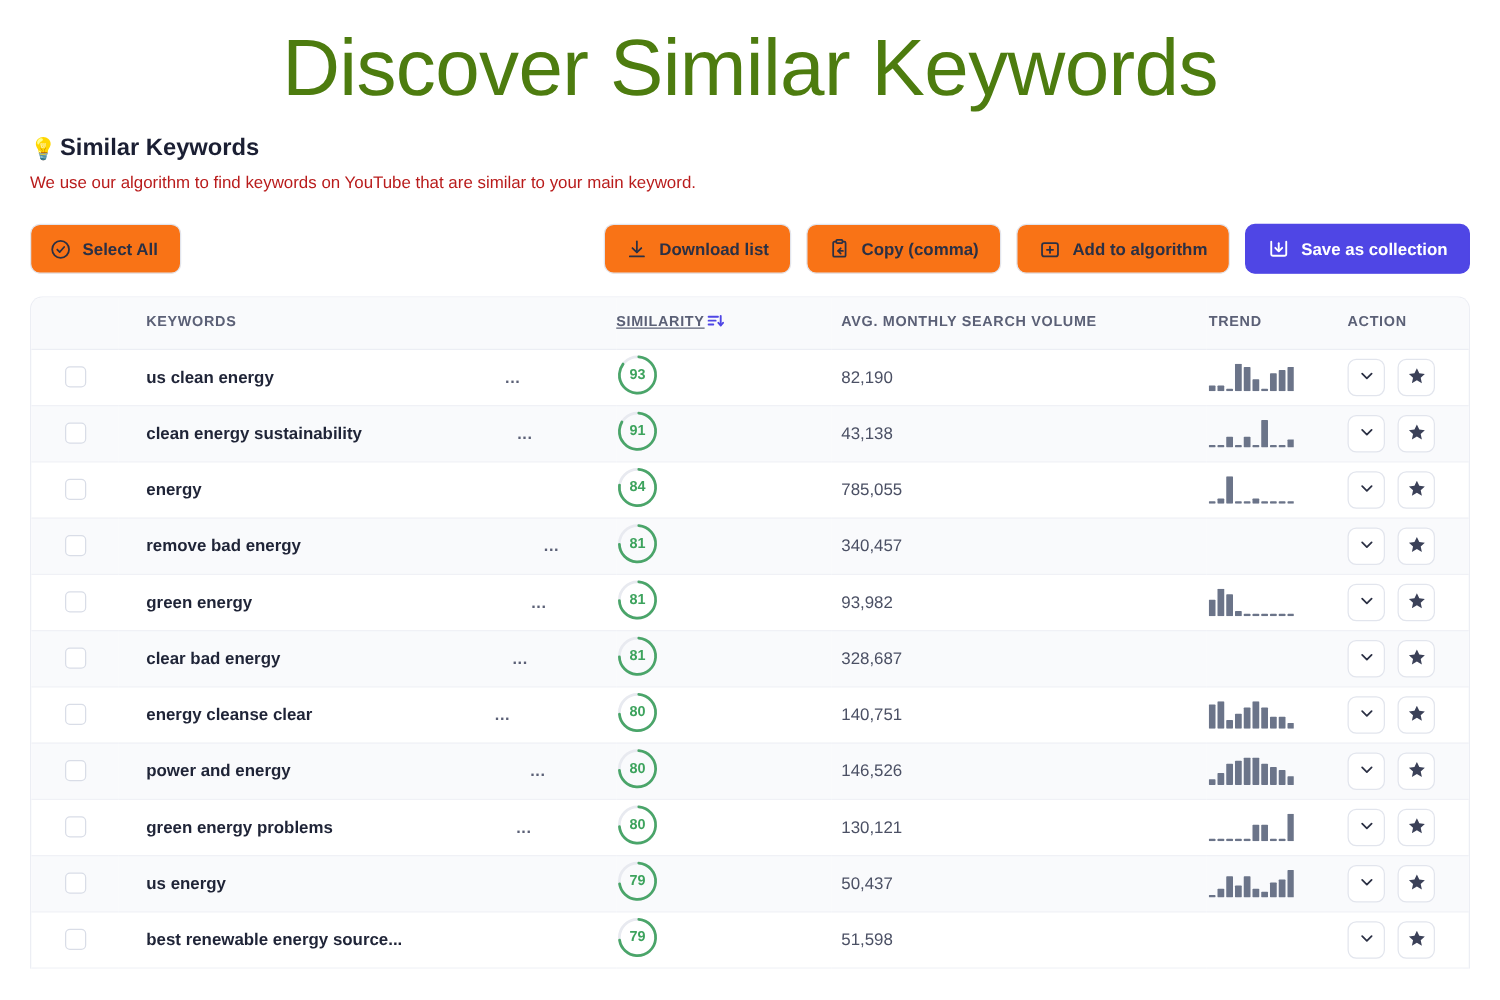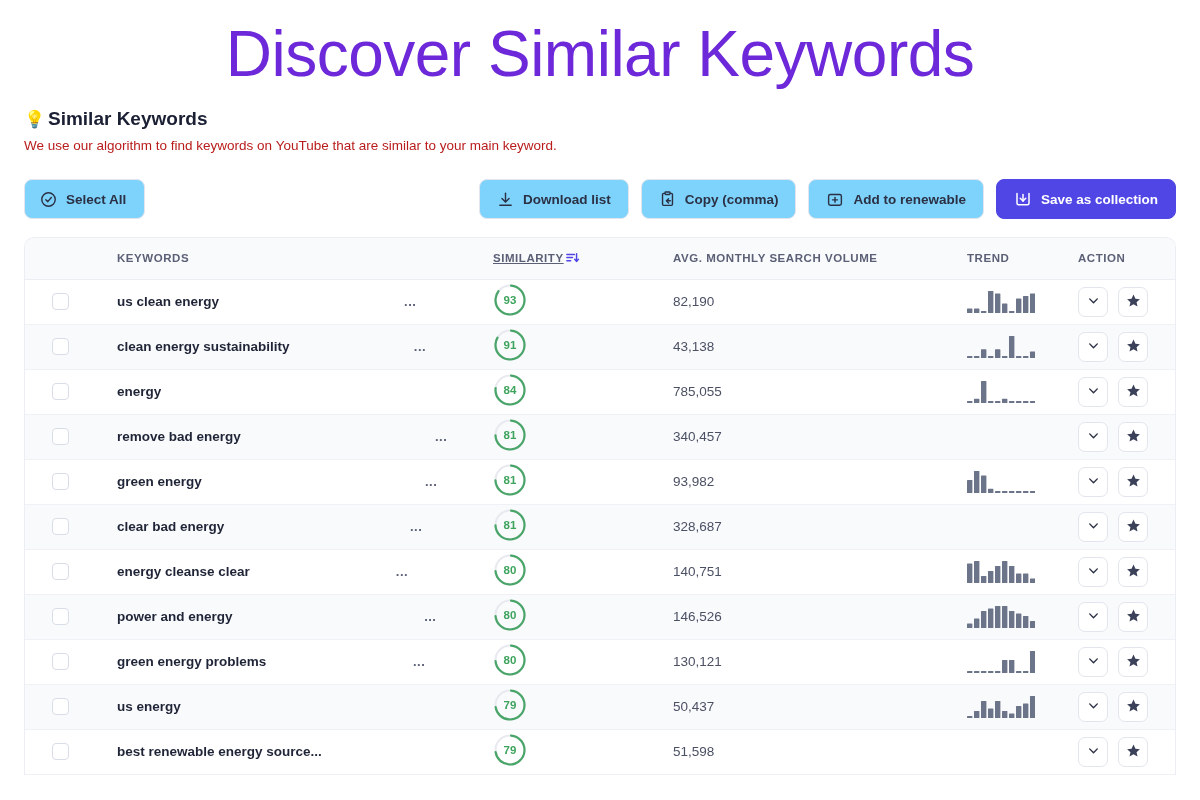--- a/index.html
+++ b/index.html
@@ -7,21 +7,21 @@
     width: 1200px;
     height: 800px;
     background: #ffffff;
     font-family: "Liberation Sans", sans-serif;
     overflow: hidden;
   }
 
   
   .page-title {
     text-align: center;
-    color: #6d28d9;
+    color: #4d7c0f;
     font-size: 64px;
     font-weight: 400;
     letter-spacing: -0.5px;
     line-height: 1;
     padding-top: 22px;
     padding-bottom: 8px;
   }
 
   
   .section {
@@ -62,21 +62,21 @@
   }
   .btn {
     display: inline-flex;
     align-items: center;
     justify-content: center;
     gap: 9px;
     height: 40px;
     padding: 0 17px;
     border: 1px solid #e2e5ed;
     border-radius: 8px;
-    background: #7dd3fc;
+    background: #f97316;
     color: #2b3044;
     font-size: 13.5px;
     font-weight: 700;
     white-space: nowrap;
     cursor: pointer;
   }
   .btn svg { display: block; }
   .btn.primary {
     background: #4f46e5;
     border-color: #4f46e5;
@@ -268,21 +268,21 @@
 
 
   <button class="btn">
     <span>
       <svg width="18" height="17" viewBox="0 0 24 24" fill="none" stroke="#2b3044" stroke-width="2" stroke-linecap="round" stroke-linejoin="round">
         <rect x="3" y="5" width="18" height="15" rx="2.5"></rect>
         <line x1="12" y1="9" x2="12" y2="16"></line>
           <line x1="8.5" y1="12.5" x2="15.5" y2="12.5"></line>
       </svg>
     </span>
-    <span>Add to renewable</span>
+    <span>Add to algorithm</span>
   </button>
 
   <button class="btn primary">
     <span>
       <svg width="18" height="18" viewBox="0 0 24 24" fill="none" stroke="#ffffff" stroke-width="2" stroke-linecap="round" stroke-linejoin="round">
         <path d="M4 4.5v13a2 2 0 0 0 2 2h12a2 2 0 0 0 2-2v-13"></path>
         <line x1="12" y1="6" x2="12" y2="14.5"></line>
           <polyline points="8.3,11 12,14.8 15.7,11"></polyline>
       </svg>
     </span>

